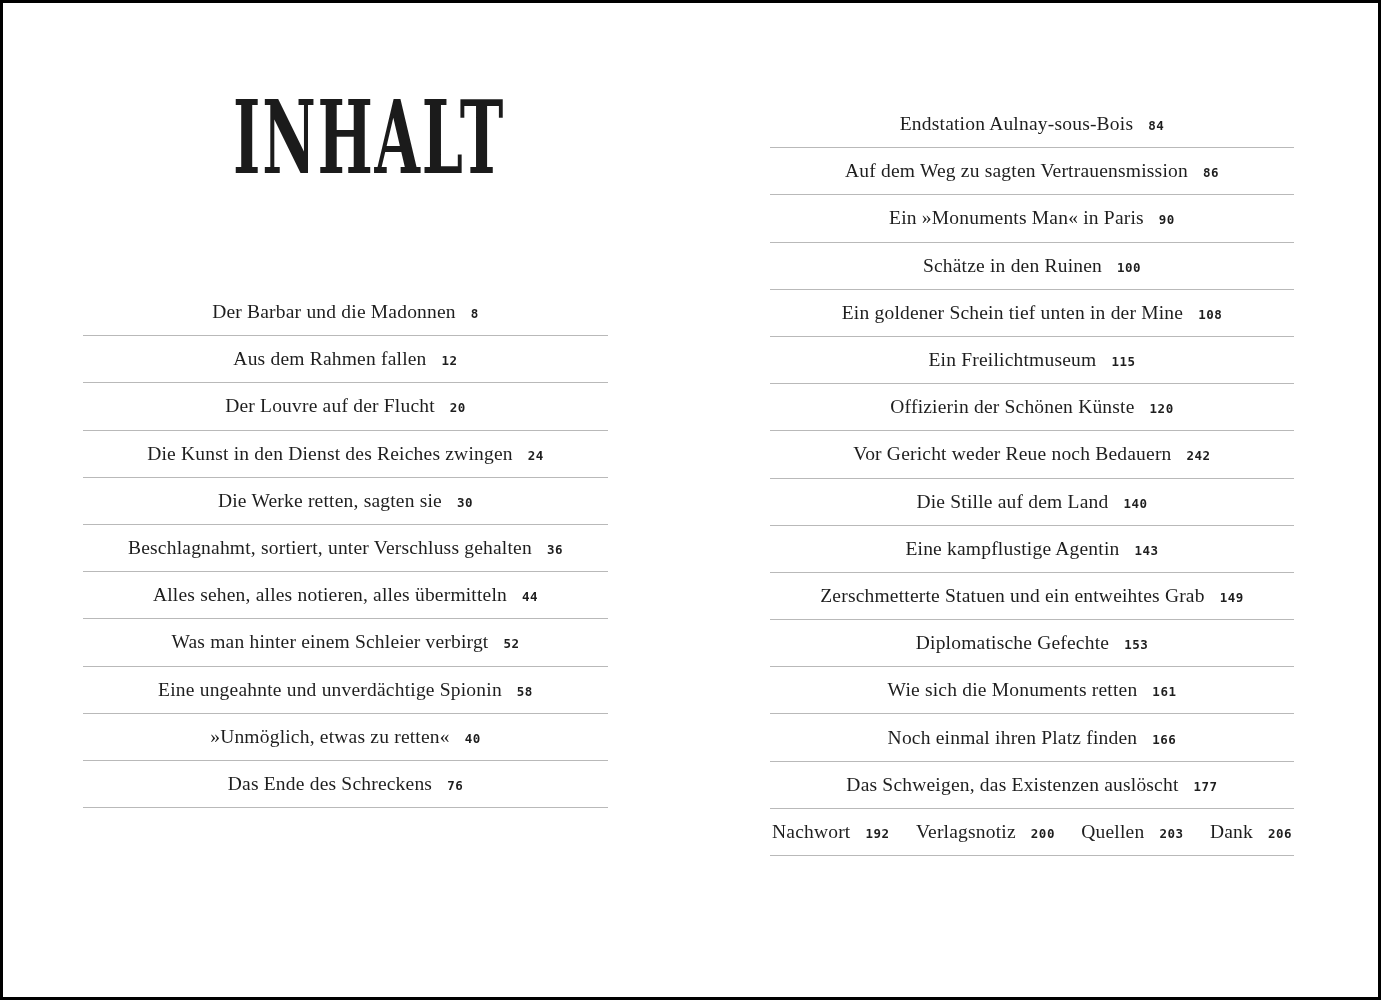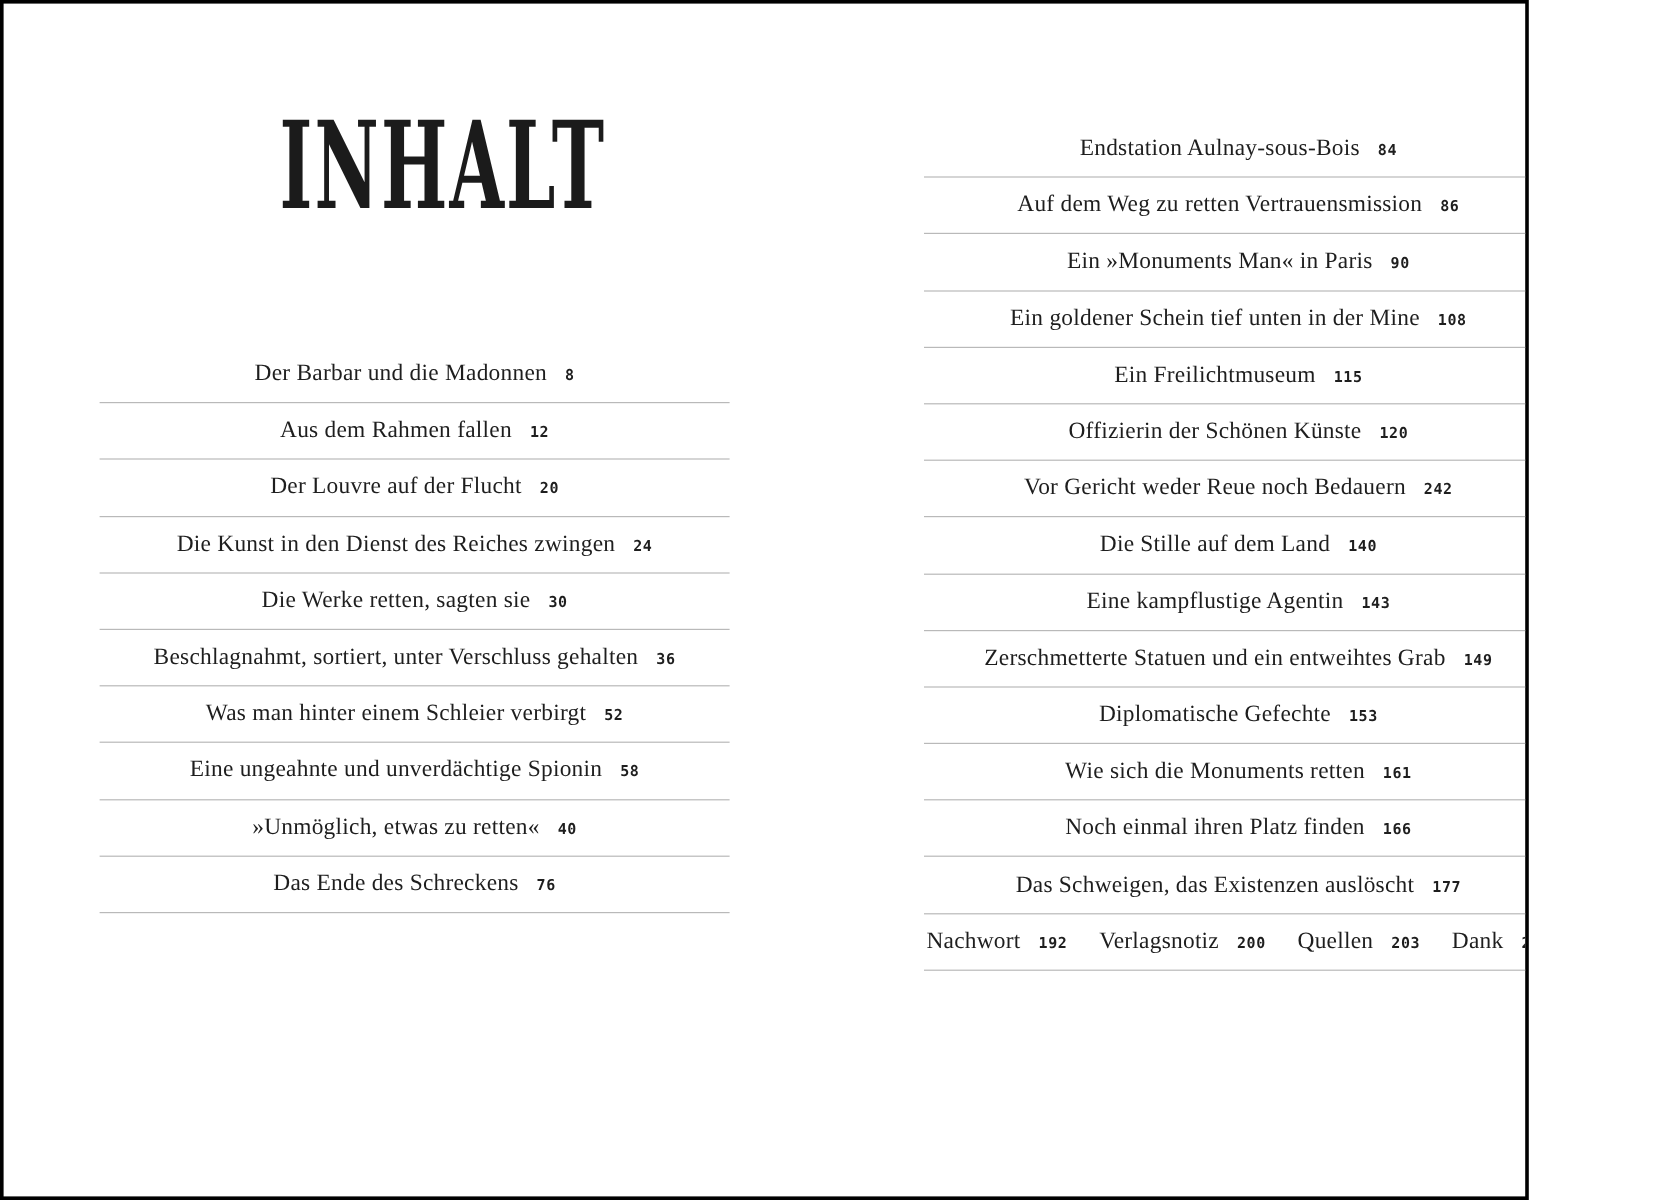--- a/index.html
+++ b/index.html
@@ -2,21 +2,21 @@
 <html><head>
 <meta charset="utf-8">
 <style>
   html, body {
     margin: 0;
     padding: 0;
     background: #ffffff;
   }
   .page {
     position: relative;
-    width: 1274px;
+    width: 1381px;
     height: 1000px;
     box-sizing: border-box;
     background: #ffffff;
     border: 3px solid #000000;
     font-family: "Liberation Serif", serif;
     overflow: hidden;
   }
   .title {
     position: absolute;
     left: 230px;
@@ -82,41 +82,47 @@
       <div class="row">
         <span class="line"><span class="label">Die Kunst in den Dienst des Reiches zwingen</span><span class="num">24</span></span>
       </div>
       <div class="row">
         <span class="line"><span class="label">Die Werke retten, sagten sie</span><span class="num">30</span></span>
       </div>
       <div class="row">
         <span class="line"><span class="label">Beschlagnahmt, sortiert, unter Verschluss gehalten</span><span class="num">36</span></span>
       </div>
       <div class="row">
+        <span class="line"><span class="label">Alles sehen, alles notieren, alles übermitteln</span><span class="num">44</span></span>
+      </div>
+      <div class="row">
         <span class="line"><span class="label">Was man hinter einem Schleier verbirgt</span><span class="num">52</span></span>
       </div>
       <div class="row">
         <span class="line"><span class="label">Eine ungeahnte und unverdächtige Spionin</span><span class="num">58</span></span>
       </div>
       <div class="row">
         <span class="line"><span class="label">»Unmöglich, etwas zu retten«</span><span class="num">40</span></span>
       </div>
       <div class="row">
         <span class="line"><span class="label">Das Ende des Schreckens</span><span class="num">76</span></span>
       </div>
     </div>
   <div class="col col-right" id="col-right">
       <div class="row">
         <span class="line"><span class="label">Endstation Aulnay-sous-Bois</span><span class="num">84</span></span>
       </div>
       <div class="row">
-        <span class="line"><span class="label">Auf dem Weg zu retten Vertrauensmission</span><span class="num">86</span></span>
+        <span class="line"><span class="label">Auf dem Weg zu sagten Vertrauensmission</span><span class="num">86</span></span>
       </div>
       <div class="row">
         <span class="line"><span class="label">Ein »Monuments Man« in Paris</span><span class="num">90</span></span>
+      </div>
+      <div class="row">
+        <span class="line"><span class="label">Schätze in den Ruinen</span><span class="num">100</span></span>
       </div>
       <div class="row">
         <span class="line"><span class="label">Ein goldener Schein tief unten in der Mine</span><span class="num">108</span></span>
       </div>
       <div class="row">
         <span class="line"><span class="label">Ein Freilichtmuseum</span><span class="num">115</span></span>
       </div>
       <div class="row">
         <span class="line"><span class="label">Offizierin der Schönen Künste</span><span class="num">120</span></span>
       </div>

